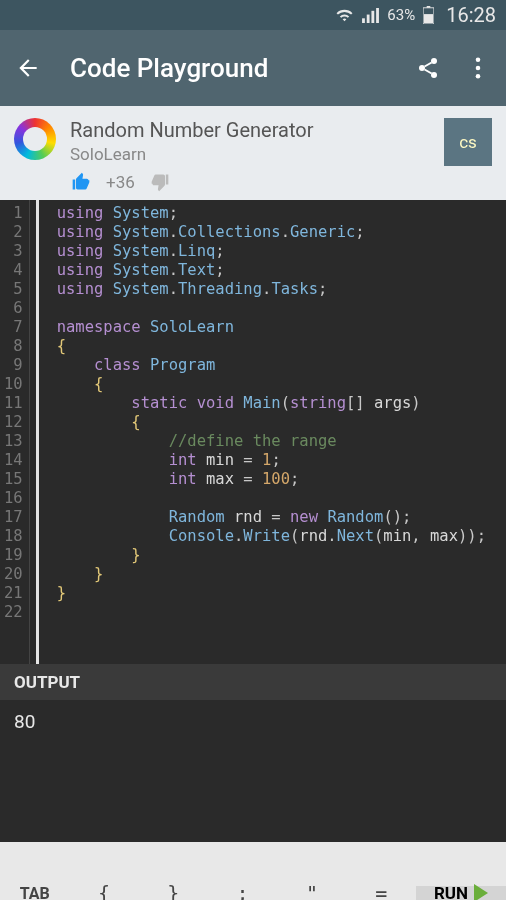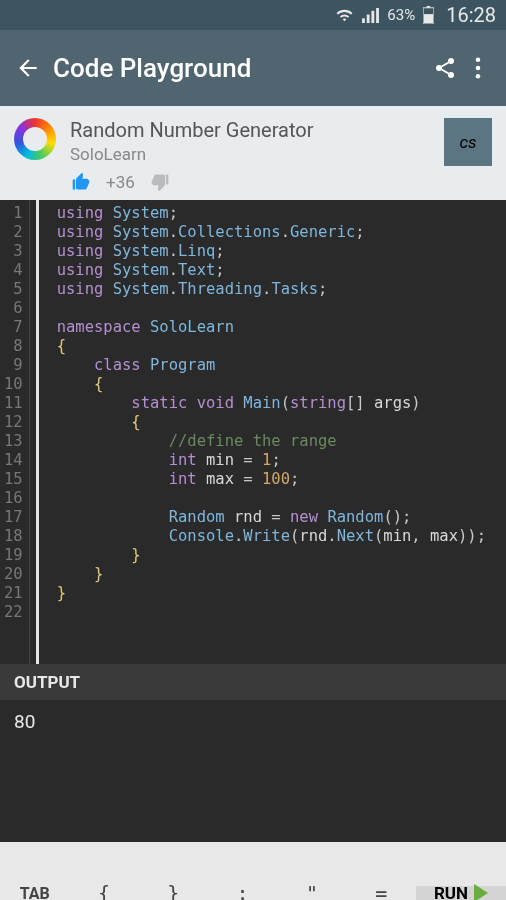--- a/index.html
+++ b/index.html
@@ -24,21 +24,21 @@
   font-size: 17px;
 }
 .status-bar .pct { font-size: 15px; }
 .app-bar {
   height: 76px;
   background: #50656f;
   color: #fff;
   display: flex;
   align-items: center;
   padding: 0 14px;
-  gap: 11px;
+  gap: 28px;
 }
 .app-bar .title { font-size: 26px; font-weight: 500; flex: 1; }
 .app-bar .icon { width: 28px; height: 28px; display: flex; align-items: center; justify-content: center; }
 .info-bar {
   background: #e9ecef;
   padding: 12px 14px 8px;
   display: flex;
   align-items: flex-start;
   gap: 14px;
 }
@@ -49,24 +49,23 @@
 }
 .logo::after { content:""; position:absolute; inset:9px; background:#e9ecef; border-radius:50%; }
 .info-text { flex: 1; }
 .info-text .name { font-size: 20px; color: #555; margin-bottom: 2px; }
 .info-text .author { font-size: 17px; color: #888; margin-bottom: 8px; }
 .votes { display: flex; gap: 14px; }
 .votes .count { color: #888; font-size: 17px; }
 .lang-badge {
   width: 48px; height: 48px;
   background: #5b7582;
-  color: #000000;
+  color: #fef9c3;
   display: flex; align-items: center; justify-content: center;
   font-size: 17px;
-  font-style: italic;
 }
 .editor {
   flex: 1;
   background: #2a2a2a;
   display: flex;
   font-family: "Consolas", "Menlo", monospace;
   font-size: 15.5px;
   line-height: 19px;
   overflow: hidden;
 }

